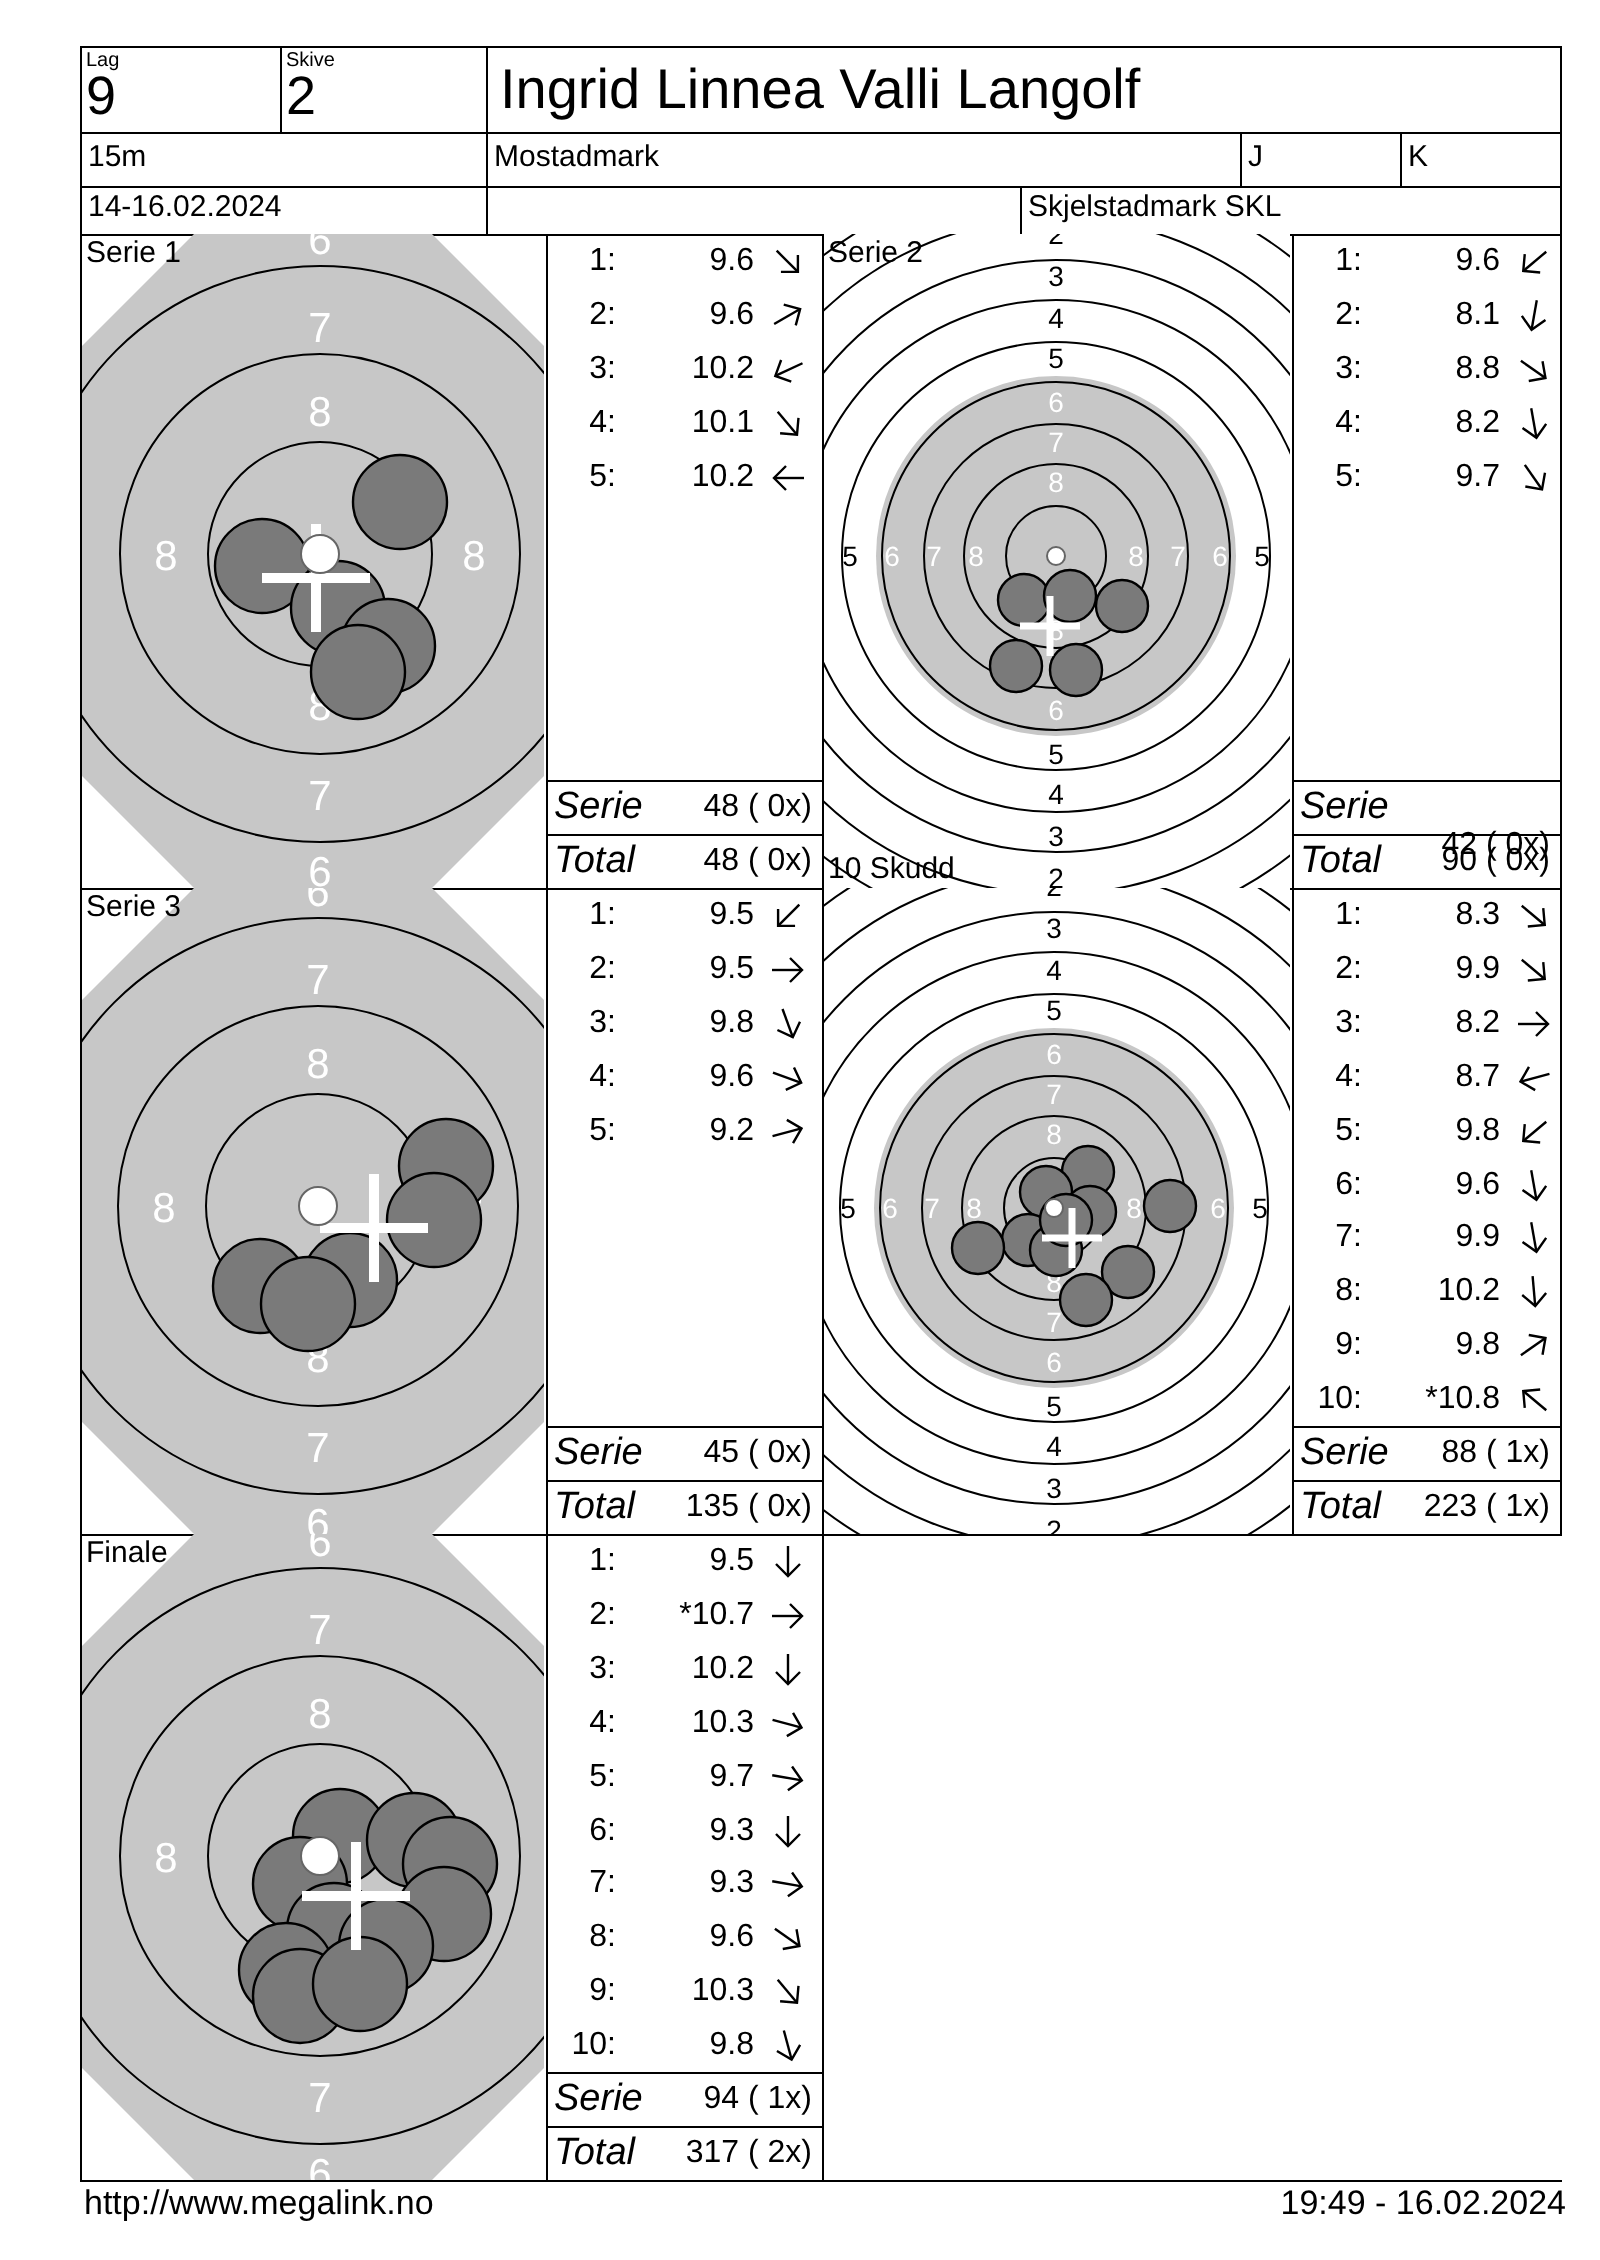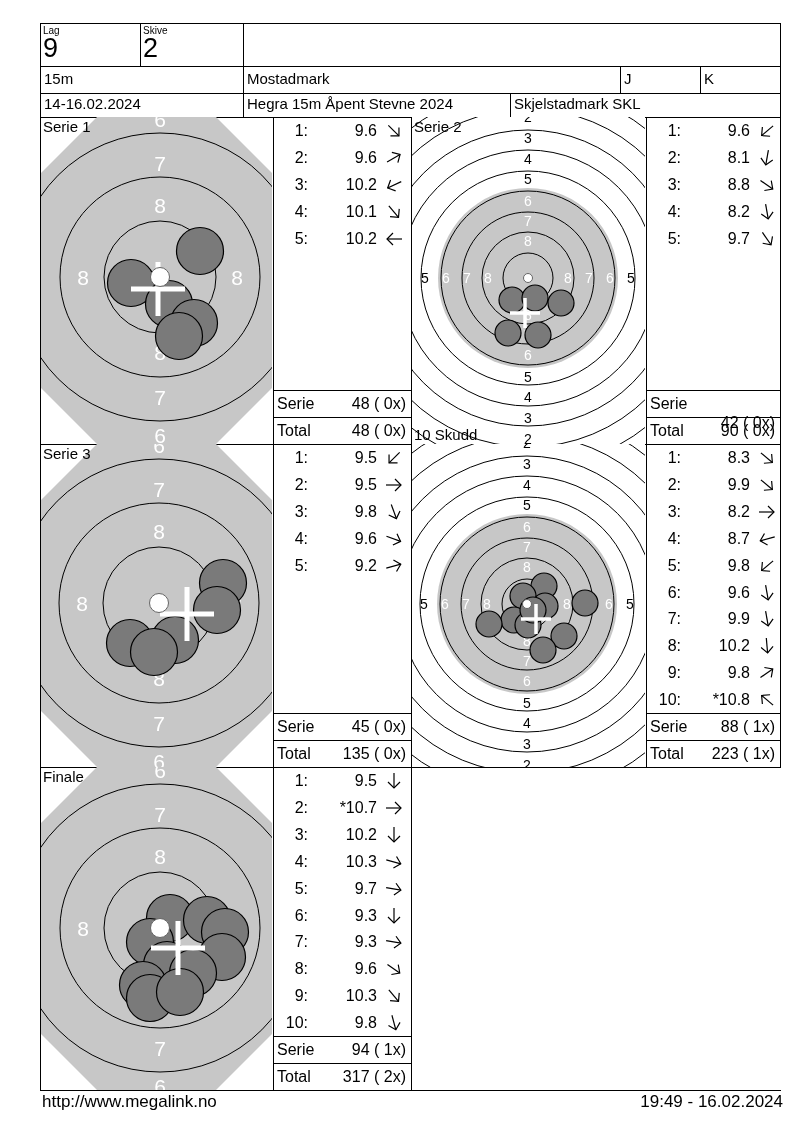--- a/index.html
+++ b/index.html
@@ -6,42 +6,42 @@
   .page{position:relative;width:800px;height:1130px;background:#fff;
         font-family:"Liberation Sans",sans-serif;color:#000;overflow:hidden;}
   .line{position:absolute;background:#000;}
   .cell-label{position:absolute;font-size:10px;line-height:11px;}
   .cell-big{position:absolute;font-size:27px;line-height:30px;}
   .cell-text{position:absolute;font-size:15px;line-height:26px;white-space:nowrap;}
   .name-text{position:absolute;font-size:28px;line-height:36px;white-space:nowrap;}
   .panel-title{position:absolute;font-size:15px;line-height:17px;z-index:6;}
   .score-num,.score-val{position:absolute;font-size:16px;line-height:27px;text-align:right;white-space:nowrap;}
   .score-arrow{position:absolute;width:24px;height:27px;display:flex;align-items:center;justify-content:center;}
-  .sum-label{position:absolute;font-size:16px;line-height:26px;}
+  .sum-label{position:absolute;font-size:19px;line-height:26px;font-style:italic;}
   .sum-val{position:absolute;font-size:16px;line-height:26px;text-align:right;white-space:nowrap;}
   .footer-text{position:absolute;font-size:17px;line-height:15px;white-space:nowrap;}
   svg{position:absolute;}
 </style>
 </head>
 <body>
 
 <div class="page">
 
   <div class="cell-label" style="left:43px;top:25px">Lag</div>
   <div class="cell-big" style="left:43px;top:33px">9</div>
   <div class="cell-label" style="left:143px;top:25px">Skive</div>
   <div class="cell-big" style="left:143px;top:33px">2</div>
+  <div class="name-text" style="left:250px;top:27px">Ingrid Linnea Valli Langolf</div>
 
   <div class="cell-text" style="left:44px;top:66px">15m</div>
   <div class="cell-text" style="left:247px;top:66px">Mostadmark</div>
   <div class="cell-text" style="left:624px;top:66px">J</div>
   <div class="cell-text" style="left:704px;top:66px">K</div>
 
   <div class="cell-text" style="left:44px;top:92px;line-height:24px">14-16.02.2024</div>
-  <div class="cell-text" style="left:247px;top:92px;line-height:24px">Hegra 15m Åpent Stevne 2024</div>
   <div class="cell-text" style="left:514px;top:92px;line-height:24px">Skjelstadmark SKL</div>
 
   <div id="built">
       <div class="line" style="left:40px;top:23px;width:741px;height:1px"></div>
       <div class="line" style="left:40px;top:66px;width:741px;height:1px"></div>
       <div class="line" style="left:40px;top:93px;width:741px;height:1px"></div>
       <div class="line" style="left:40px;top:117px;width:741px;height:1px"></div>
       <div class="line" style="left:40px;top:444px;width:741px;height:1px"></div>
       <div class="line" style="left:40px;top:767px;width:741px;height:1px"></div>
       <div class="line" style="left:40px;top:1090px;width:741px;height:1px"></div>

